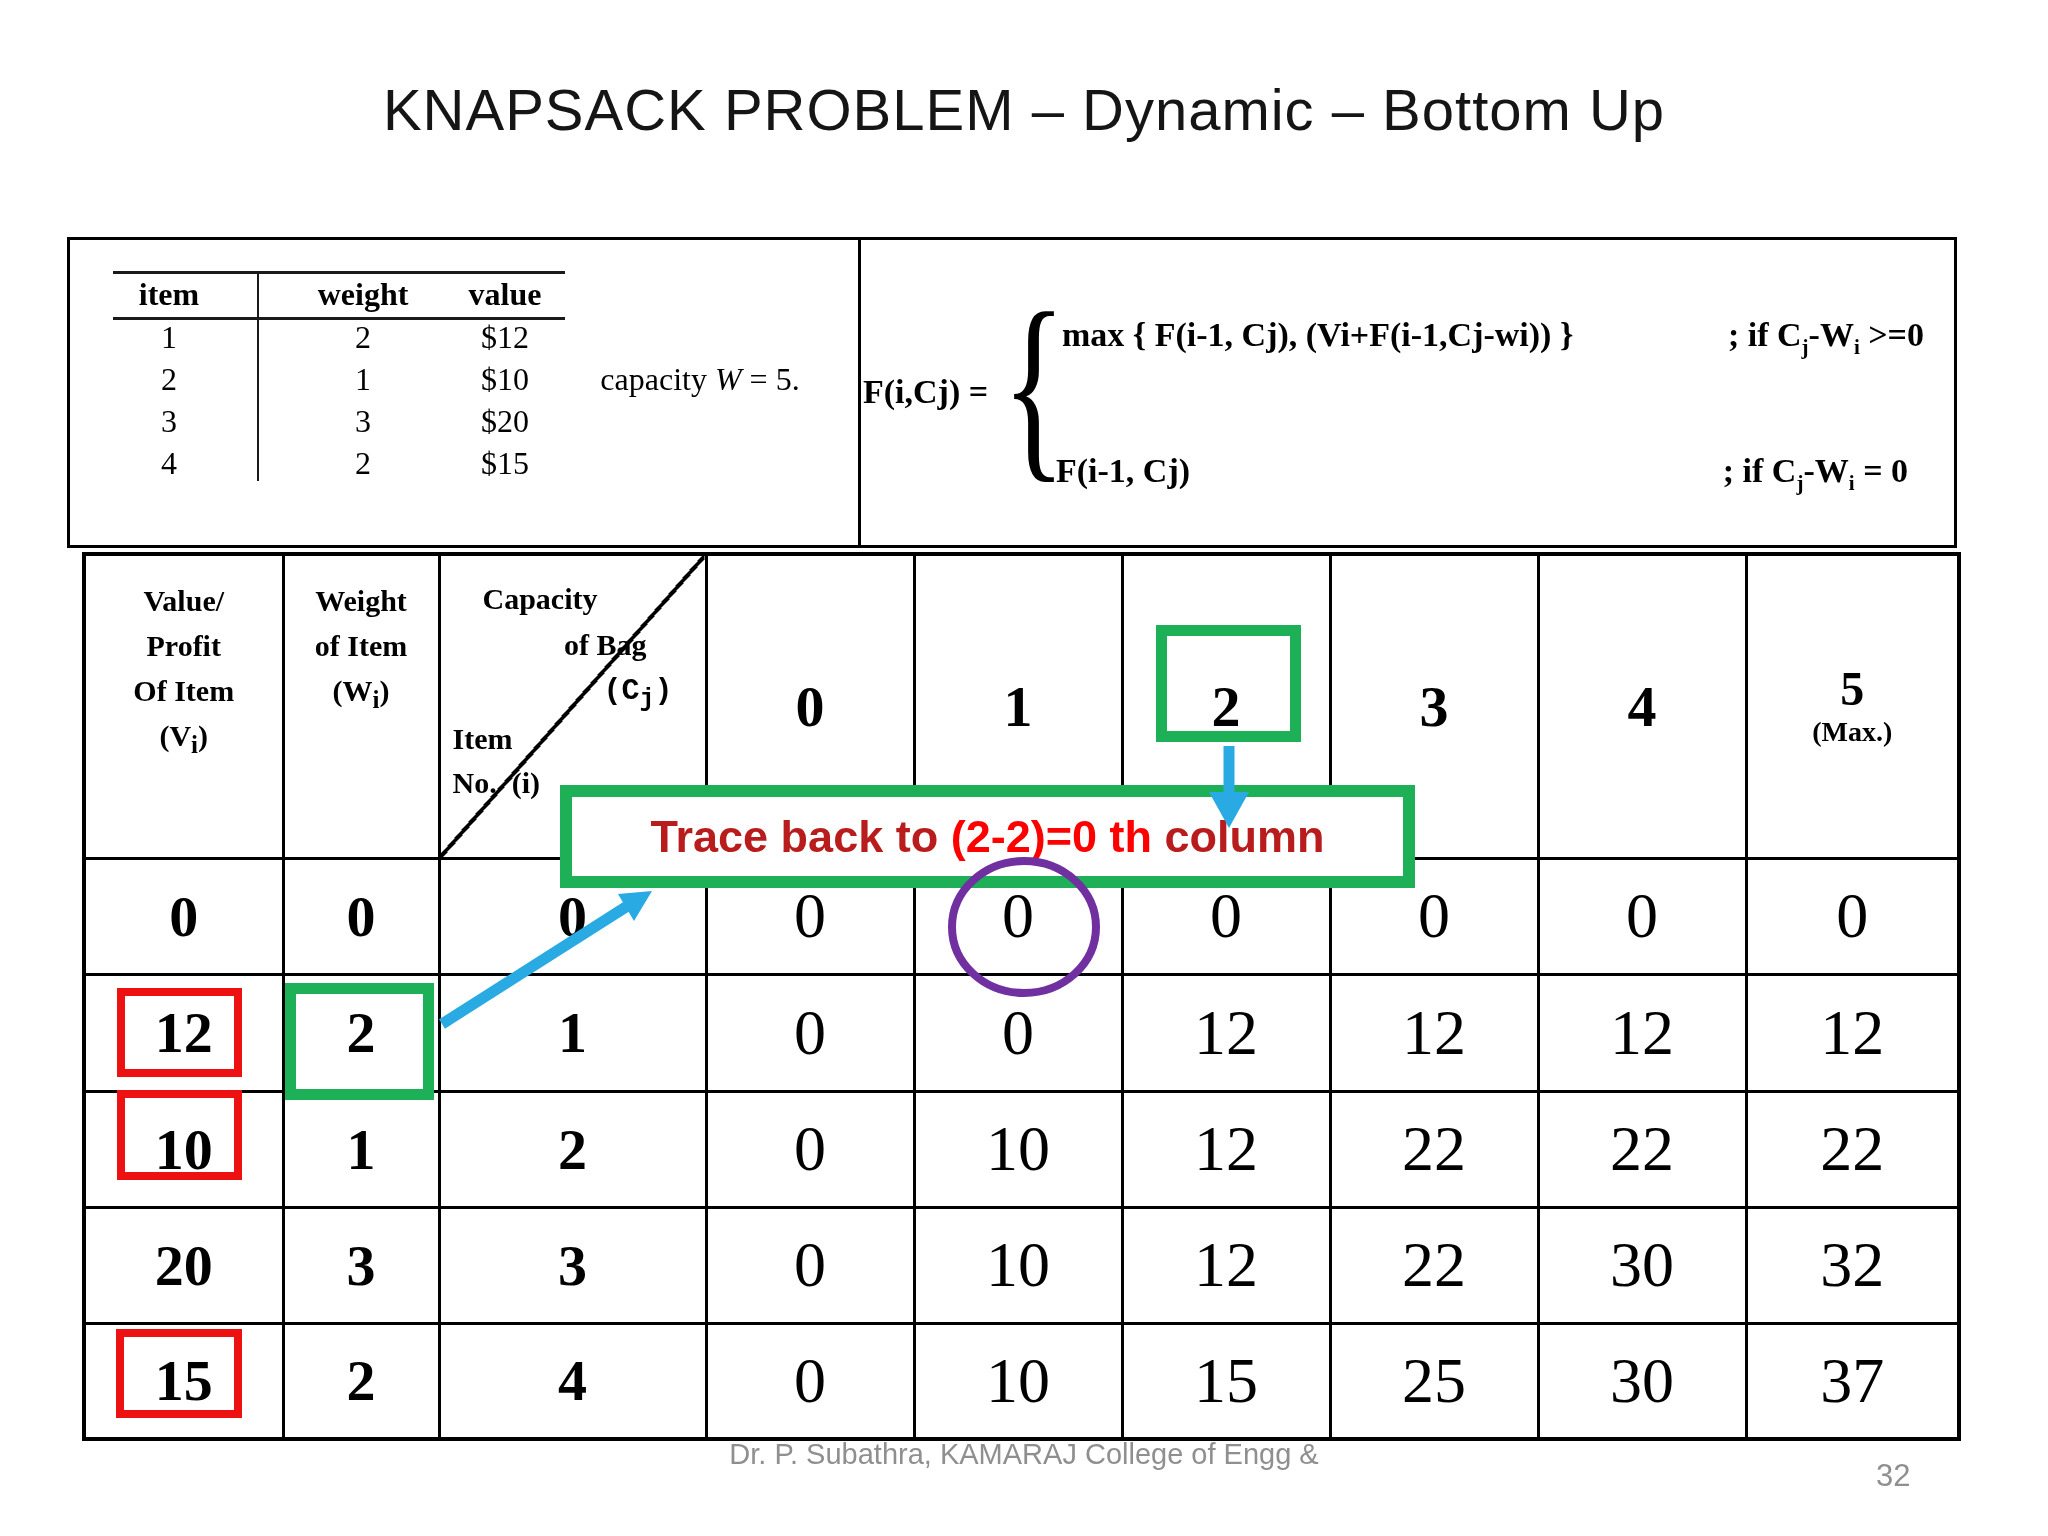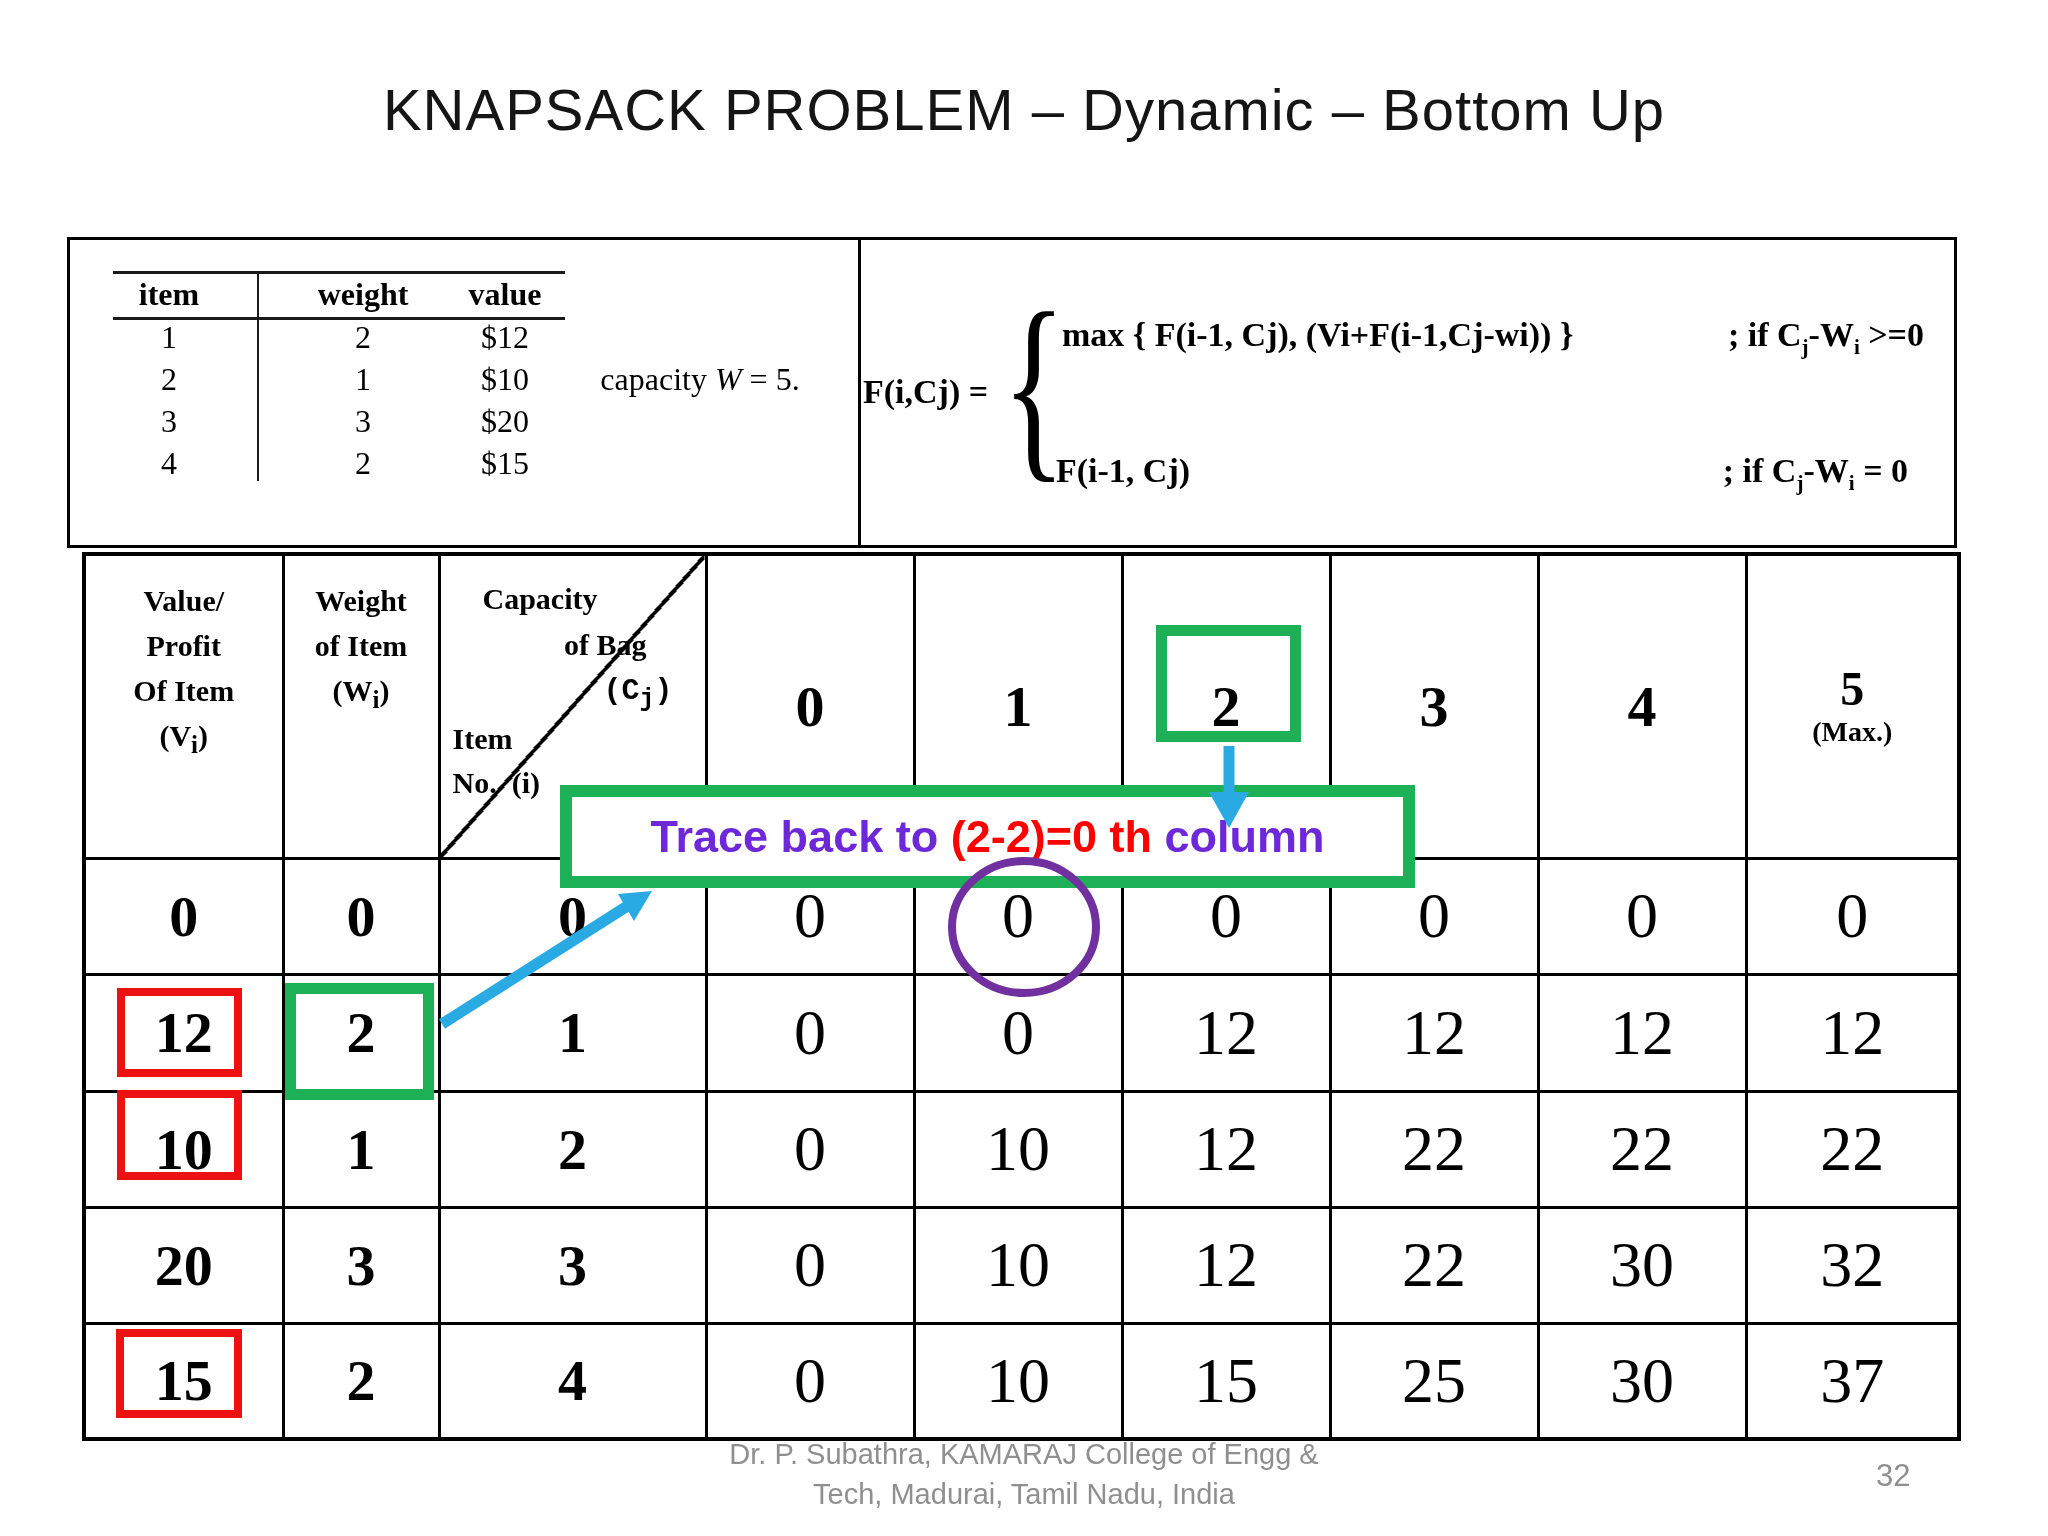--- a/index.html
+++ b/index.html
@@ -43,21 +43,21 @@
   .maxnote{font-size:28px;font-weight:bold;line-height:34px;}
   .dcell{font-size:64px;}
   .lcell{font-size:58px;font-weight:bold;}
 
   
   .greenbox{border:11px solid #1eb057;box-sizing:border-box;background:transparent;}
   .redbox{border:8px solid #ee1111;box-sizing:border-box;background:transparent;}
   #tracebox{left:560px;top:785px;width:855px;height:103px;background:#fff;border:12px solid #1eb057;
             box-sizing:border-box;display:flex;align-items:center;justify-content:center;
             font-family:"Liberation Sans",sans-serif;font-size:45px;font-weight:bold;white-space:pre;}
-  #tracebox .purple{color:#6d28d9;}
+  #tracebox .purple{color:#b91c1c;}
   #tracebox .red{color:#ff0000;}
 
   #overlay{left:0;top:0;pointer-events:none;}
 
   
   .footer{left:0;width:2048px;text-align:center;font-family:"Liberation Sans",sans-serif;
           font-size:29px;color:#8f8f8f;}
   #page-num{left:1876px;top:1458px;font-family:"Liberation Sans",sans-serif;font-size:31px;color:#8f8f8f;}
   .pre{white-space:pre;}
 </style>
@@ -223,16 +223,15 @@
 
   <svg id="overlay" class="abs" width="2048" height="1536" viewBox="0 0 2048 1536">
     <ellipse cx="1024" cy="927" rx="72" ry="66" fill="none" stroke="#7030a0" stroke-width="8"></ellipse>
     <line x1="1229" y1="746" x2="1229" y2="796" stroke="#29aae3" stroke-width="11"></line>
     <polygon points="1229,828 1209,792 1249,792" fill="#29aae3"></polygon>
     <line x1="442" y1="1024" x2="629" y2="905" stroke="#29aae3" stroke-width="11"></line>
     <polygon points="652,891 634,921 618,894" fill="#29aae3"></polygon>
   </svg>
 
   <div class="abs footer" style="top:1438px;">Dr. P. Subathra, KAMARAJ College of Engg &amp;</div>
-  <div class="abs footer" style="top:1478px;">Tech, Madurai, Tamil Nadu, India</div>
   <div class="abs" id="page-num">32</div>
 
 </div>
 
 </body></html>

